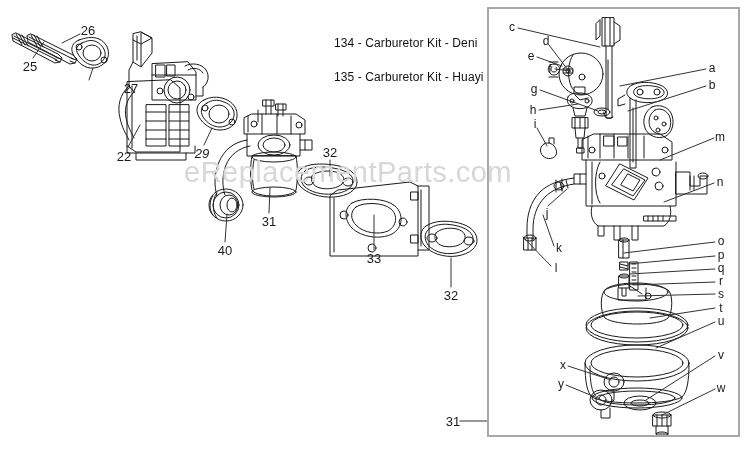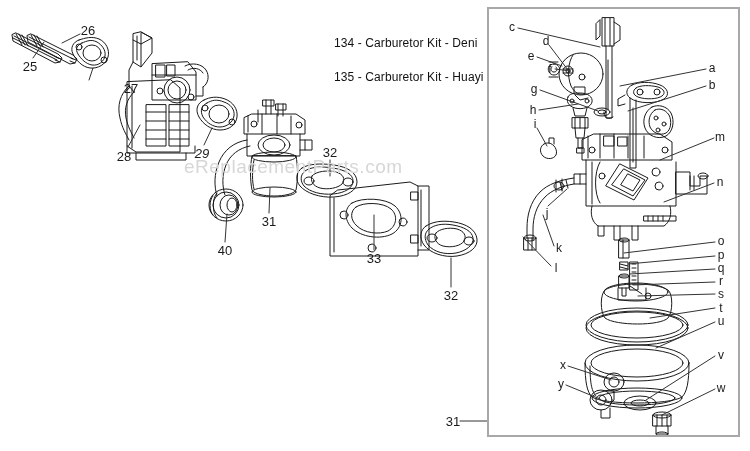--- a/index.html
+++ b/index.html
@@ -15,21 +15,21 @@
     transform:translate(-50%,-50%);
   }
   .num{font-size:13px;}
   .ltr{font-size:12px;}
   .kit{
     position:absolute;font-size:12px;color:#111111;
     white-space:nowrap;letter-spacing:0.1px;
   }
   #watermark{
     position:absolute;left:184px;top:156px;
-    font-size:19px;color:#d7d7d7;
+    font-size:29px;color:#d7d7d7;
     font-family:"Liberation Sans",sans-serif;
     letter-spacing:0.5px;white-space:nowrap;
     pointer-events:none;user-select:none;
   }
   #panel{
     position:absolute;left:487px;top:7px;width:253px;height:430px;
     border:2px solid #a8a8a8;background:transparent;
     box-sizing:border-box;
   }
 </style>
@@ -430,21 +430,21 @@
 </svg>
 
 <div id="watermark">eReplacementParts.com</div>
 
 <div id="panel"></div>
 
 <div id="labels">
     <div class="lbl num" style="left: 30px; top: 66px; text-align: center;">25</div>
     <div class="lbl num" style="left: 88px; top: 30px;">26</div>
     <div class="lbl num" style="left: 95px; top: 88px; margin-left: 36px;">27</div>
-    <div class="lbl num" style="left: 124px; top: 156px;">28</div>
+    <div class="lbl num" style="left: 124px; top: 156px;">22</div>
     <div class="lbl num" style="left: 202px; top: 153px; font-style: italic;">29</div>
     <div class="lbl num" style="left: 225px; top: 250px;">40</div>
     <div class="lbl num" style="left: 269px; top: 221px;">31</div>
     <div class="lbl num" style="left: 330px; top: 152px;">32</div>
     <div class="lbl num" style="left: 374px; top: 258px;">33</div>
     <div class="lbl num" style="left: 451px; top: 295px;">32</div>
     <div class="lbl num" style="left: 453px; top: 421px;">31</div>
     <div class="lbl ltr" style="left: 712px; top: 68px;">a</div>
     <div class="lbl ltr" style="left: 712px; top: 85px;">b</div>
     <div class="lbl ltr" style="left: 512px; top: 27px;">c</div>

